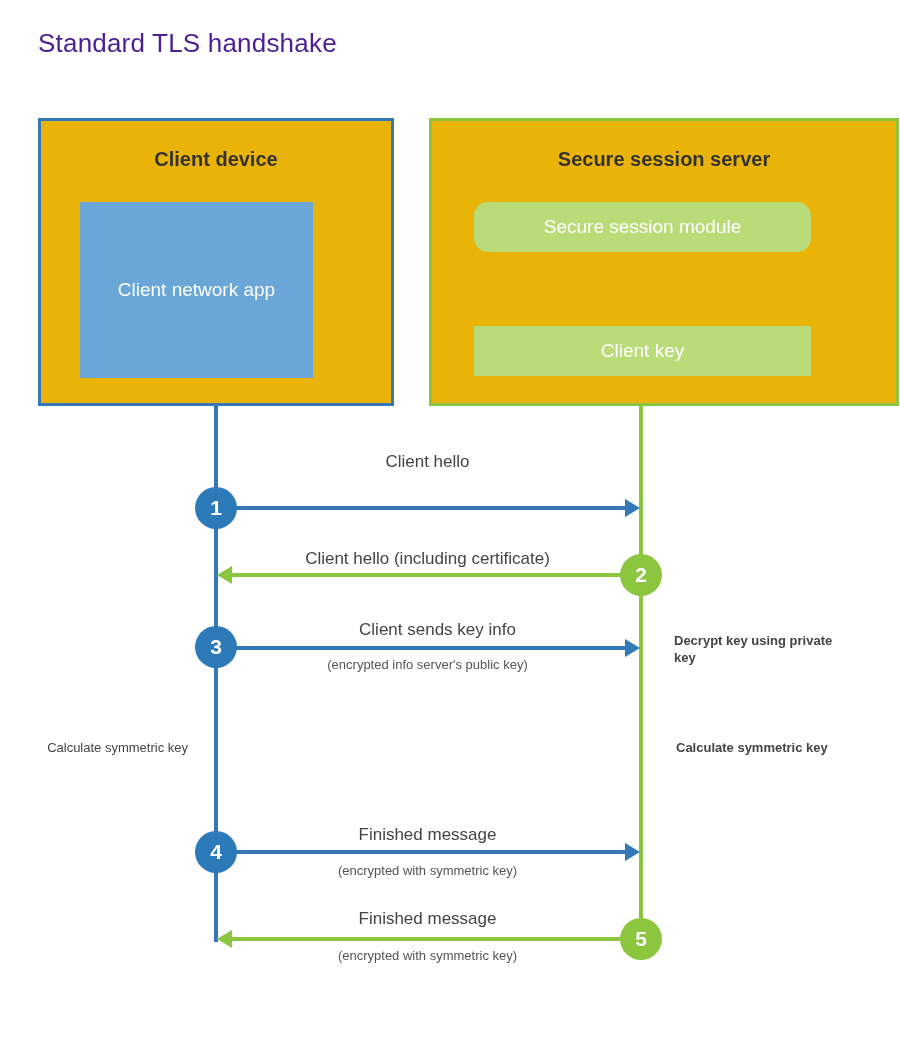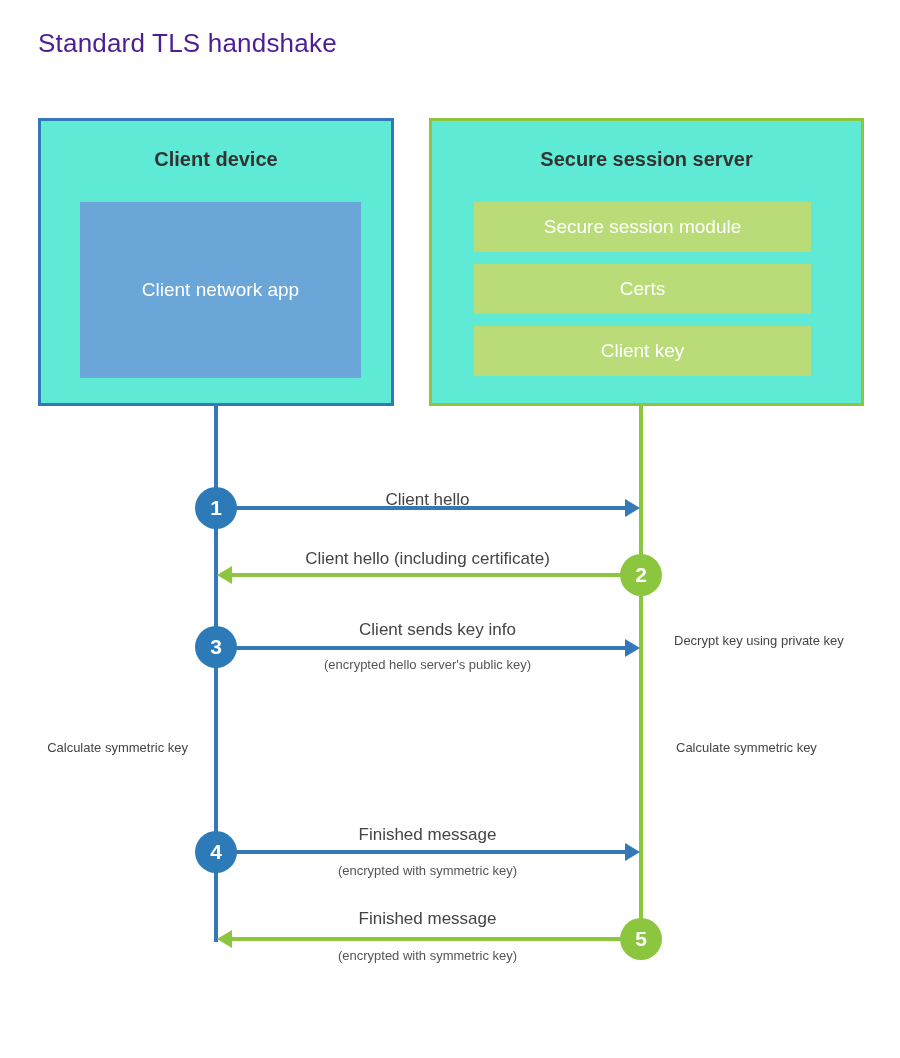--- a/index.html
+++ b/index.html
@@ -27,54 +27,54 @@
     font-size: 26px;
     font-weight: 300;
     color: #4c1d95;
     letter-spacing: 0.2px;
     white-space: nowrap;
   }
 
   
   .actor-box {
     position: absolute;
-    background: #5eead4;
+    background: #eab308;
     box-sizing: border-box;
   }
   .actor-box.client {
     left: 38px;
     top: 118px;
     width: 356px;
     height: 288px;
     border: 3px solid #3478b8;
   }
   .actor-box.server {
     left: 429px;
     top: 118px;
-    width: 435px;
+    width: 470px;
     height: 288px;
     border: 3px solid #8cc63e;
   }
   .actor-title {
     position: absolute;
     left: 0;
     right: 0;
     top: 27px;
     text-align: center;
     font-size: 20px;
     font-weight: bold;
     color: #333333;
   }
 
   
   .client-app {
     position: absolute;
     left: 39px;
     top: 81px;
-    width: 281px;
+    width: 233px;
     height: 176px;
     background: #6aa6d8;
     color: #ffffff;
     font-size: 19px;
     line-height: 26px;
     display: flex;
     align-items: center;
     justify-content: center;
     text-align: center;
     padding: 0 14px;
@@ -86,21 +86,21 @@
     width: 337px;
     height: 50px;
     background: #b9dc79;
     color: #ffffff;
     font-size: 19px;
     display: flex;
     align-items: center;
     justify-content: center;
     text-align: center;
   }
-  .server-block.b0 { top: 81px; }
+  .server-block.b0 { top: 81px; border-radius: 14px; }
   .server-block.b1 { top: 143px; }
   .server-block.b2 { top: 205px; }
 
   
   .lifeline {
     position: absolute;
     width: 4px;
   }
   .lifeline.client {
     left: 214px;
@@ -166,58 +166,57 @@
   }
 
   
   .side-note {
     position: absolute;
     font-size: 13px;
     line-height: 17px;
     color: #444444;
   }
   .side-note.right-align { text-align: right; }
-  .side-note.left-align { text-align: left; }
+  .side-note.left-align { text-align: left; font-weight: bold; }
 </style>
 </head>
 <body>
 
 <div id="canvas">
 
   <div class="diagram-title">Standard TLS handshake</div>
 
   <div class="actor-box client">
     <div class="actor-title">Client device</div>
     <div class="client-app">Client network app</div>
   </div>
 
   <div class="actor-box server">
     <div class="actor-title">Secure session server</div>
     <div class="server-block b0">Secure session module</div>
-    <div class="server-block b1">Certs</div>
     <div class="server-block b2">Client key</div>
   </div>
 
   <div class="lifeline client"></div>
   <div class="lifeline server"></div>
 
-  <div class="msg-label" style="left:216px; top:490px; width:423px;">Client hello</div>
+  <div class="msg-label" style="left:216px; top:452px; width:423px;">Client hello</div>
   <div class="arrow-line blue" style="left:216px; top:506px; width:409px;"></div>
   <div class="arrow-head right blue" style="left:625px; top:499px;"></div>
   <div class="step-circle blue" style="left:195px; top:487px;">1</div>
 
   <div class="msg-label" style="left:216px; top:549px; width:423px;">Client hello (including certificate)</div>
   <div class="arrow-line green" style="left:232px; top:573px; width:409px;"></div>
   <div class="arrow-head left green" style="left:217px; top:566px;"></div>
   <div class="step-circle green" style="left:620px; top:554px;">2</div>
 
   <div class="msg-label" style="left:226px; top:620px; width:423px;">Client sends key info</div>
   <div class="arrow-line blue" style="left:216px; top:646px; width:409px;"></div>
   <div class="arrow-head right blue" style="left:625px; top:639px;"></div>
-  <div class="msg-sub" style="left:216px; top:657px; width:423px;">(encrypted hello server's public key)</div>
+  <div class="msg-sub" style="left:216px; top:657px; width:423px;">(encrypted info server's public key)</div>
   <div class="step-circle blue" style="left:195px; top:626px;">3</div>
 
   <div class="side-note left-align" style="left:674px; top:632px; width:170px;">Decrypt key using private key</div>
 
   <div class="side-note right-align" style="left:20px; top:739px; width:168px;">Calculate symmetric key</div>
   <div class="side-note left-align" style="left:676px; top:739px; width:170px;">Calculate symmetric key</div>
 
   <div class="msg-label" style="left:216px; top:825px; width:423px;">Finished message</div>
   <div class="arrow-line blue" style="left:216px; top:850px; width:409px;"></div>
   <div class="arrow-head right blue" style="left:625px; top:843px;"></div>

